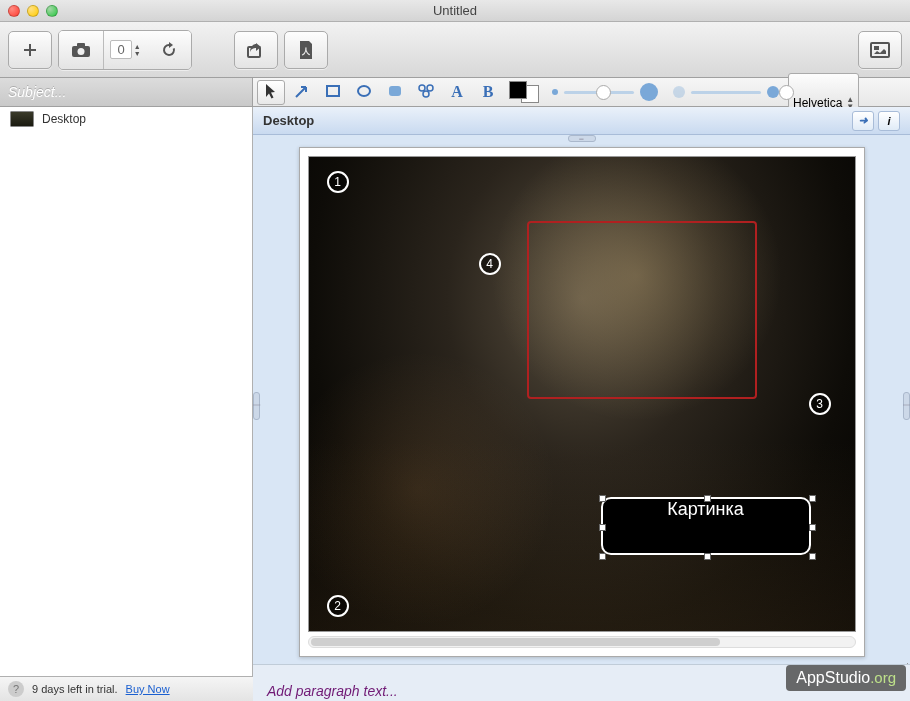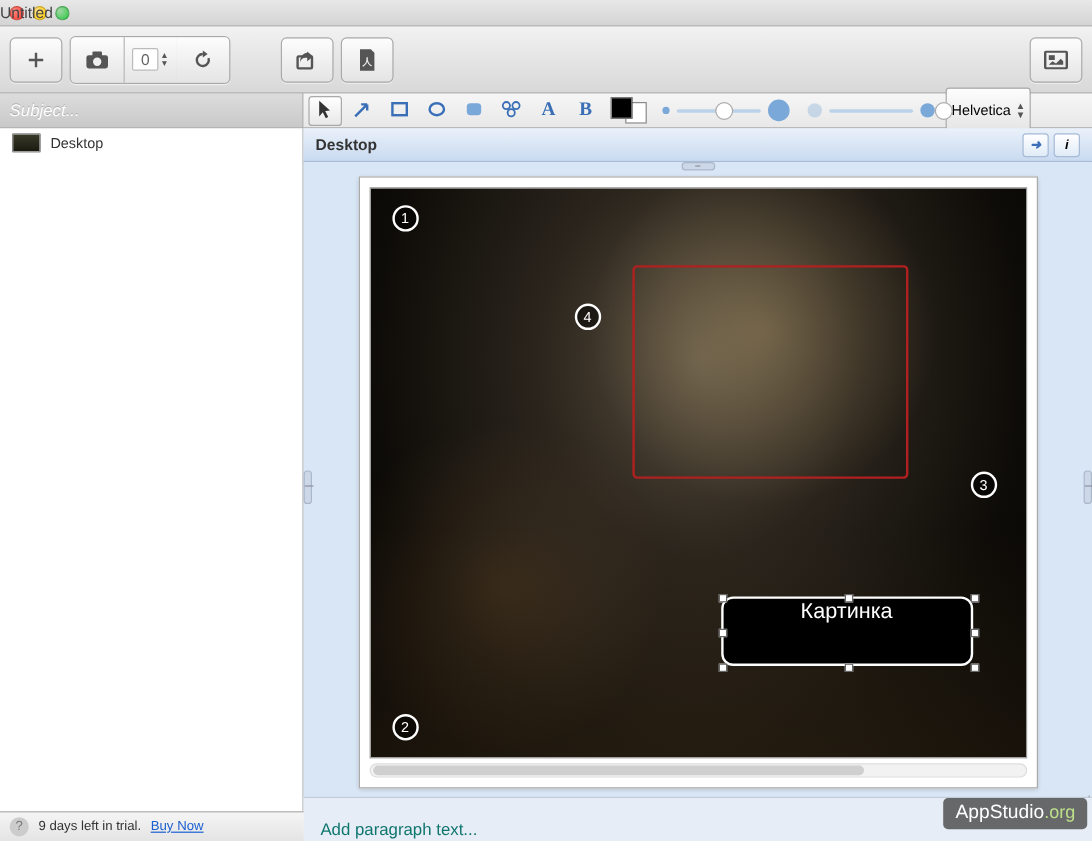--- a/index.html
+++ b/index.html
@@ -5,21 +5,21 @@
 * { box-sizing: border-box; margin: 0; padding: 0; font-family: "Helvetica Neue", Helvetica, Arial, sans-serif; }
 body { width: 910px; height: 701px; overflow: hidden; background: #f0f0f0; position: relative; }
 
 
 .titlebar { height: 22px; background: linear-gradient(#e8e8e8, #d4d4d4); border-bottom: 1px solid #b0b0b0; display: flex; align-items: center; padding: 0 8px; position: relative; }
 .traffic-lights { display: flex; gap: 7px; }
 .tl { width: 12px; height: 12px; border-radius: 50%; border: 0.5px solid rgba(0,0,0,0.2); }
 .tl.red { background: radial-gradient(circle at 30% 30%, #ff8a80, #ff3b30); }
 .tl.yellow { background: radial-gradient(circle at 30% 30%, #ffe082, #ffcc00); }
 .tl.green { background: radial-gradient(circle at 30% 30%, #a5d6a7, #28c840); }
-.title { position: absolute; left: 0; right: 0; font-size: 13px; color: #444; pointer-events: none; }
+.title { position: absolute; left: 0; right: 0; text-align: center; font-size: 13px; color: #444; pointer-events: none; }
 
 
 .toolbar { height: 56px; background: linear-gradient(#f2f2f2, #d8d8d8); border-bottom: 1px solid #a0a0a0; display: flex; align-items: center; padding: 0 8px; gap: 6px; }
 .tb-group { display: flex; border: 1px solid #aaa; border-radius: 5px; overflow: hidden; box-shadow: 0 1px 0 rgba(255,255,255,0.5); }
 .tb-btn { width: 44px; height: 38px; background: linear-gradient(#fdfdfd, #e4e4e4); border: none; display: flex; align-items: center; justify-content: center; cursor: pointer; }
 .tb-btn + .tb-btn { border-left: 1px solid #bbb; }
 .tb-btn.single { border: 1px solid #aaa; border-radius: 5px; box-shadow: 0 1px 0 rgba(255,255,255,0.5); }
 .counter-cell { width: 44px; height: 38px; background: linear-gradient(#fdfdfd, #e4e4e4); border-left: 1px solid #bbb; display: flex; align-items: center; justify-content: center; gap:2px; }
 .counter-box { background: #fff; border: 1px solid #bbb; padding: 1px 6px; font-size: 13px; color:#666; border-radius: 2px; }
 .stepper { display:flex; flex-direction:column; font-size:7px; line-height:7px; color:#555; }
@@ -40,21 +40,21 @@
 .colorsw .front { position: absolute; left: 0; top: 0; width: 18px; height: 18px; background:#000; border:1px solid #888; }
 
 .slider { display: flex; align-items: center; gap: 6px; margin: 0 6px; }
 .slider .dot { border-radius: 50%; background: #7aa8d8; }
 .slider .dot.s { width: 6px; height: 6px; }
 .slider .dot.m { width: 12px; height: 12px; }
 .slider .dot.l { width: 18px; height: 18px; }
 .slider .track { position: relative; width: 70px; height: 3px; background: #bcd2e8; border-radius: 2px; }
 .slider .thumb { position: absolute; top: -6px; width: 15px; height: 15px; background: #fff; border: 1px solid #aaa; border-radius: 50%; }
 
-.font-select { background: linear-gradient(#fdfdfd,#e4e4e4); border: 1px solid #aaa; border-radius: 3px; height: 38px; font-size: 12px; padding: 0 4px; display:flex; align-items:center; gap:4px;}
+.font-select { background: linear-gradient(#fdfdfd,#e4e4e4); border: 1px solid #aaa; border-radius: 3px; height: 38px; font-size: 12px; padding: 0 4px; display:flex; align-items:flex-end; gap:4px;}
 .font-select .arrows { font-size: 8px; line-height:7px; display:flex; flex-direction:column; color:#555;}
 
 
 .body { display: flex; height: calc(701px - 22px - 56px - 29px - 25px); }
 .sidebar { width: 253px; background: #fff; border-right: 1px solid #b0b0b0; }
 .sb-item { display: flex; align-items: center; gap: 8px; padding: 4px 10px; font-size: 12px; color: #333; cursor: pointer; }
 .sb-thumb { width: 24px; height: 16px; background: linear-gradient(#3a3a2a,#1a1a10); border: 1px solid #888; border-radius: 1px; }
 
 .editor { flex: 1; display: flex; flex-direction: column; background: #d9e6f5; }
 .doc-header { height: 28px; background: linear-gradient(#eaf1fa,#c9daf0); border-bottom: 1px solid #a8bcd8; display: flex; align-items: center; padding: 0 10px; font-size: 13px; font-weight: bold; color: #333; }
@@ -78,21 +78,21 @@
 .red-rect { position:absolute; border: 2px solid #b02020; border-radius: 4px; }
 
 .callout { position:absolute; border: 2px solid #fff; border-radius: 10px; background:#000; color:#fff; display:flex; justify-content:center; font-size:18px; }
 .handle { position:absolute; width:7px; height:7px; background:#fff; border:1px solid #666; }
 
 .scrollbar-h { height: 12px; background: #f2f2f2; border:1px solid #ddd; border-radius:6px; margin-top:4px; position:relative; }
 .scrollbar-h .thumb { position:absolute; left:2px; top:1px; height:8px; width:75%; background:#cfcfcf; border-radius:5px; }
 .resize-corner { position:absolute; right:2px; bottom:2px; width:12px; height:12px; background:linear-gradient(135deg, transparent 50%, #999 50%, #999 60%, transparent 60%, transparent 70%, #999 70%, #999 80%, transparent 80%); }
 
 
-.placeholder-row { position:absolute; left:253px; right:0; bottom:0; height:22px; padding: 18px 14px; color:#0f766e; font-size:14px; border-top:1px solid #c0ccd8; background: #e6edf6;}
+.placeholder-row { position:absolute; left:253px; right:0; bottom:0; height:22px; padding: 18px 14px; font-style:italic; color:#701a75; font-size:14px; border-top:1px solid #c0ccd8; background: #e6edf6;}
 
 
 .statusbar { position: absolute; left:0; bottom: 0; width: 253px; height: 25px; background: linear-gradient(#f5f5f5,#e4e4e4); border-top: 1px solid #b0b0b0; display: flex; align-items: center; padding: 0 8px; gap: 8px; font-size: 11px; color:#333; }
 .statusbar .q { width:16px; height:16px; border-radius:50%; background:#ccc; color:#777; display:flex; align-items:center; justify-content:center; font-size:11px; }
 .statusbar a { color: #1a5fd0; text-decoration: underline; }
 
 
 .watermark { position:absolute; right:4px; bottom:10px; background: rgba(80,80,80,0.85); color:#fff; padding:4px 10px; border-radius:4px; font-size:16px; display:flex; align-items:baseline; gap:0; }
 .watermark .org { font-size:15px; color:#bde08a; }
 </style>

